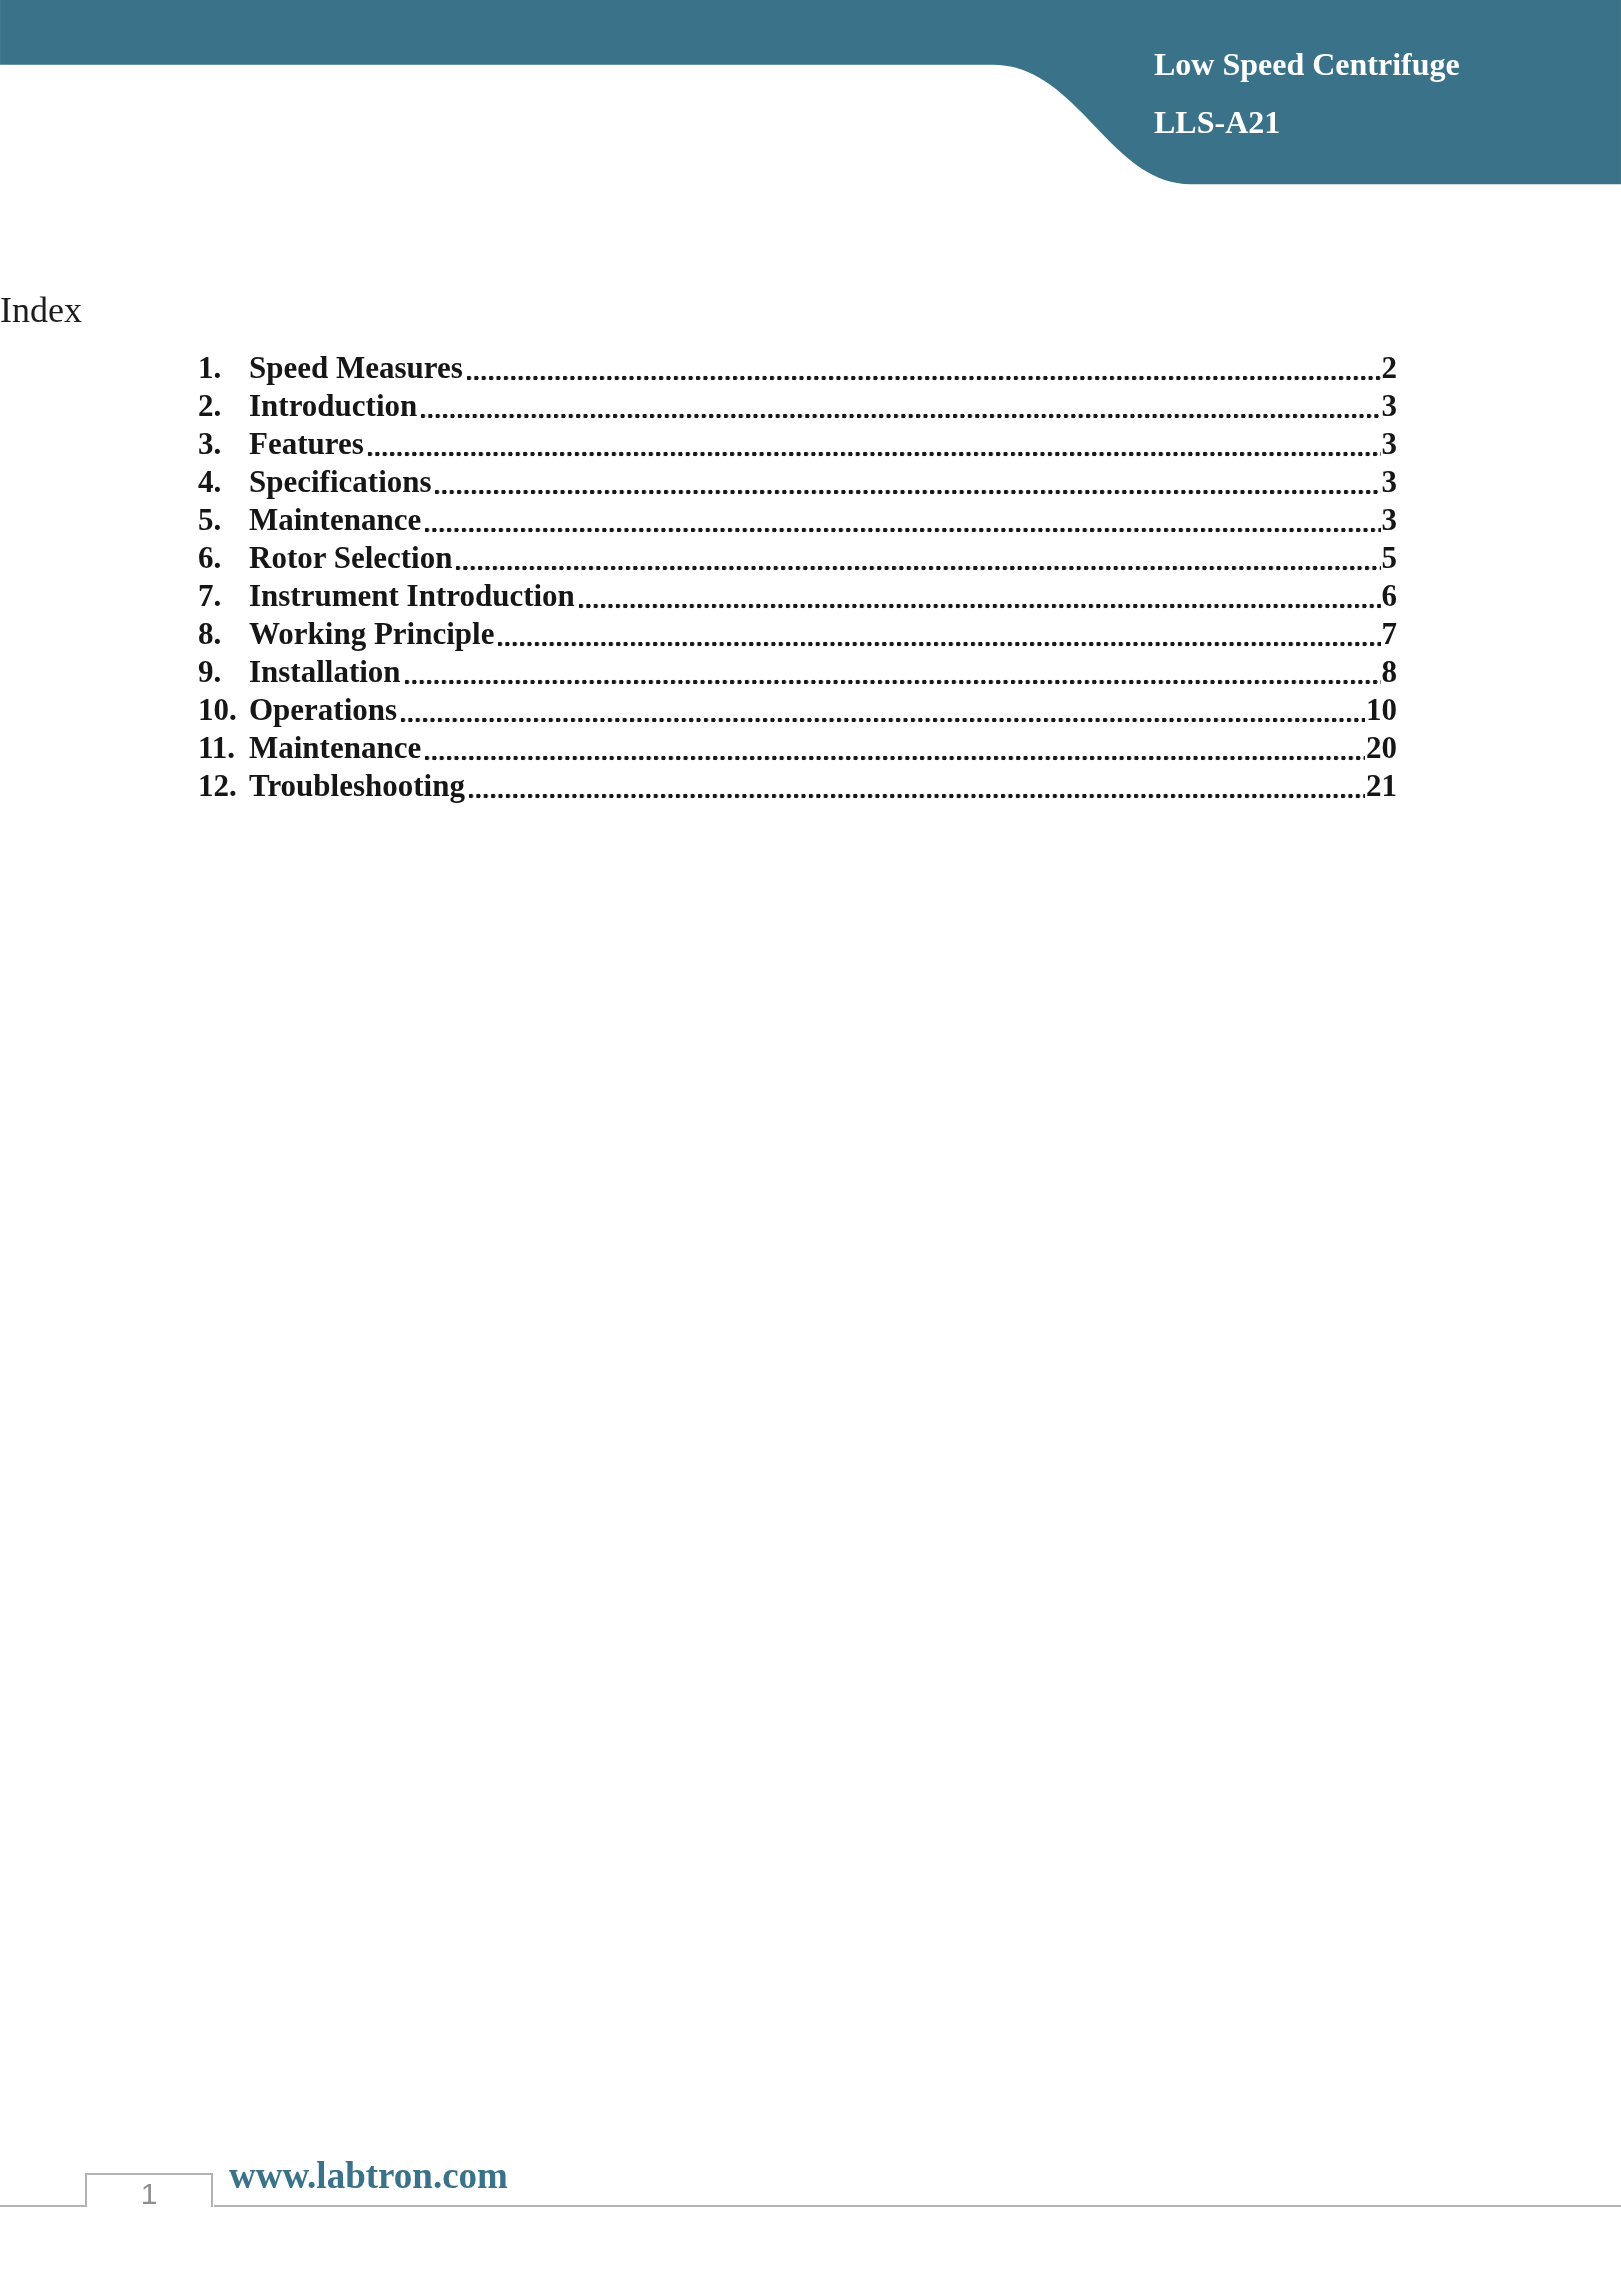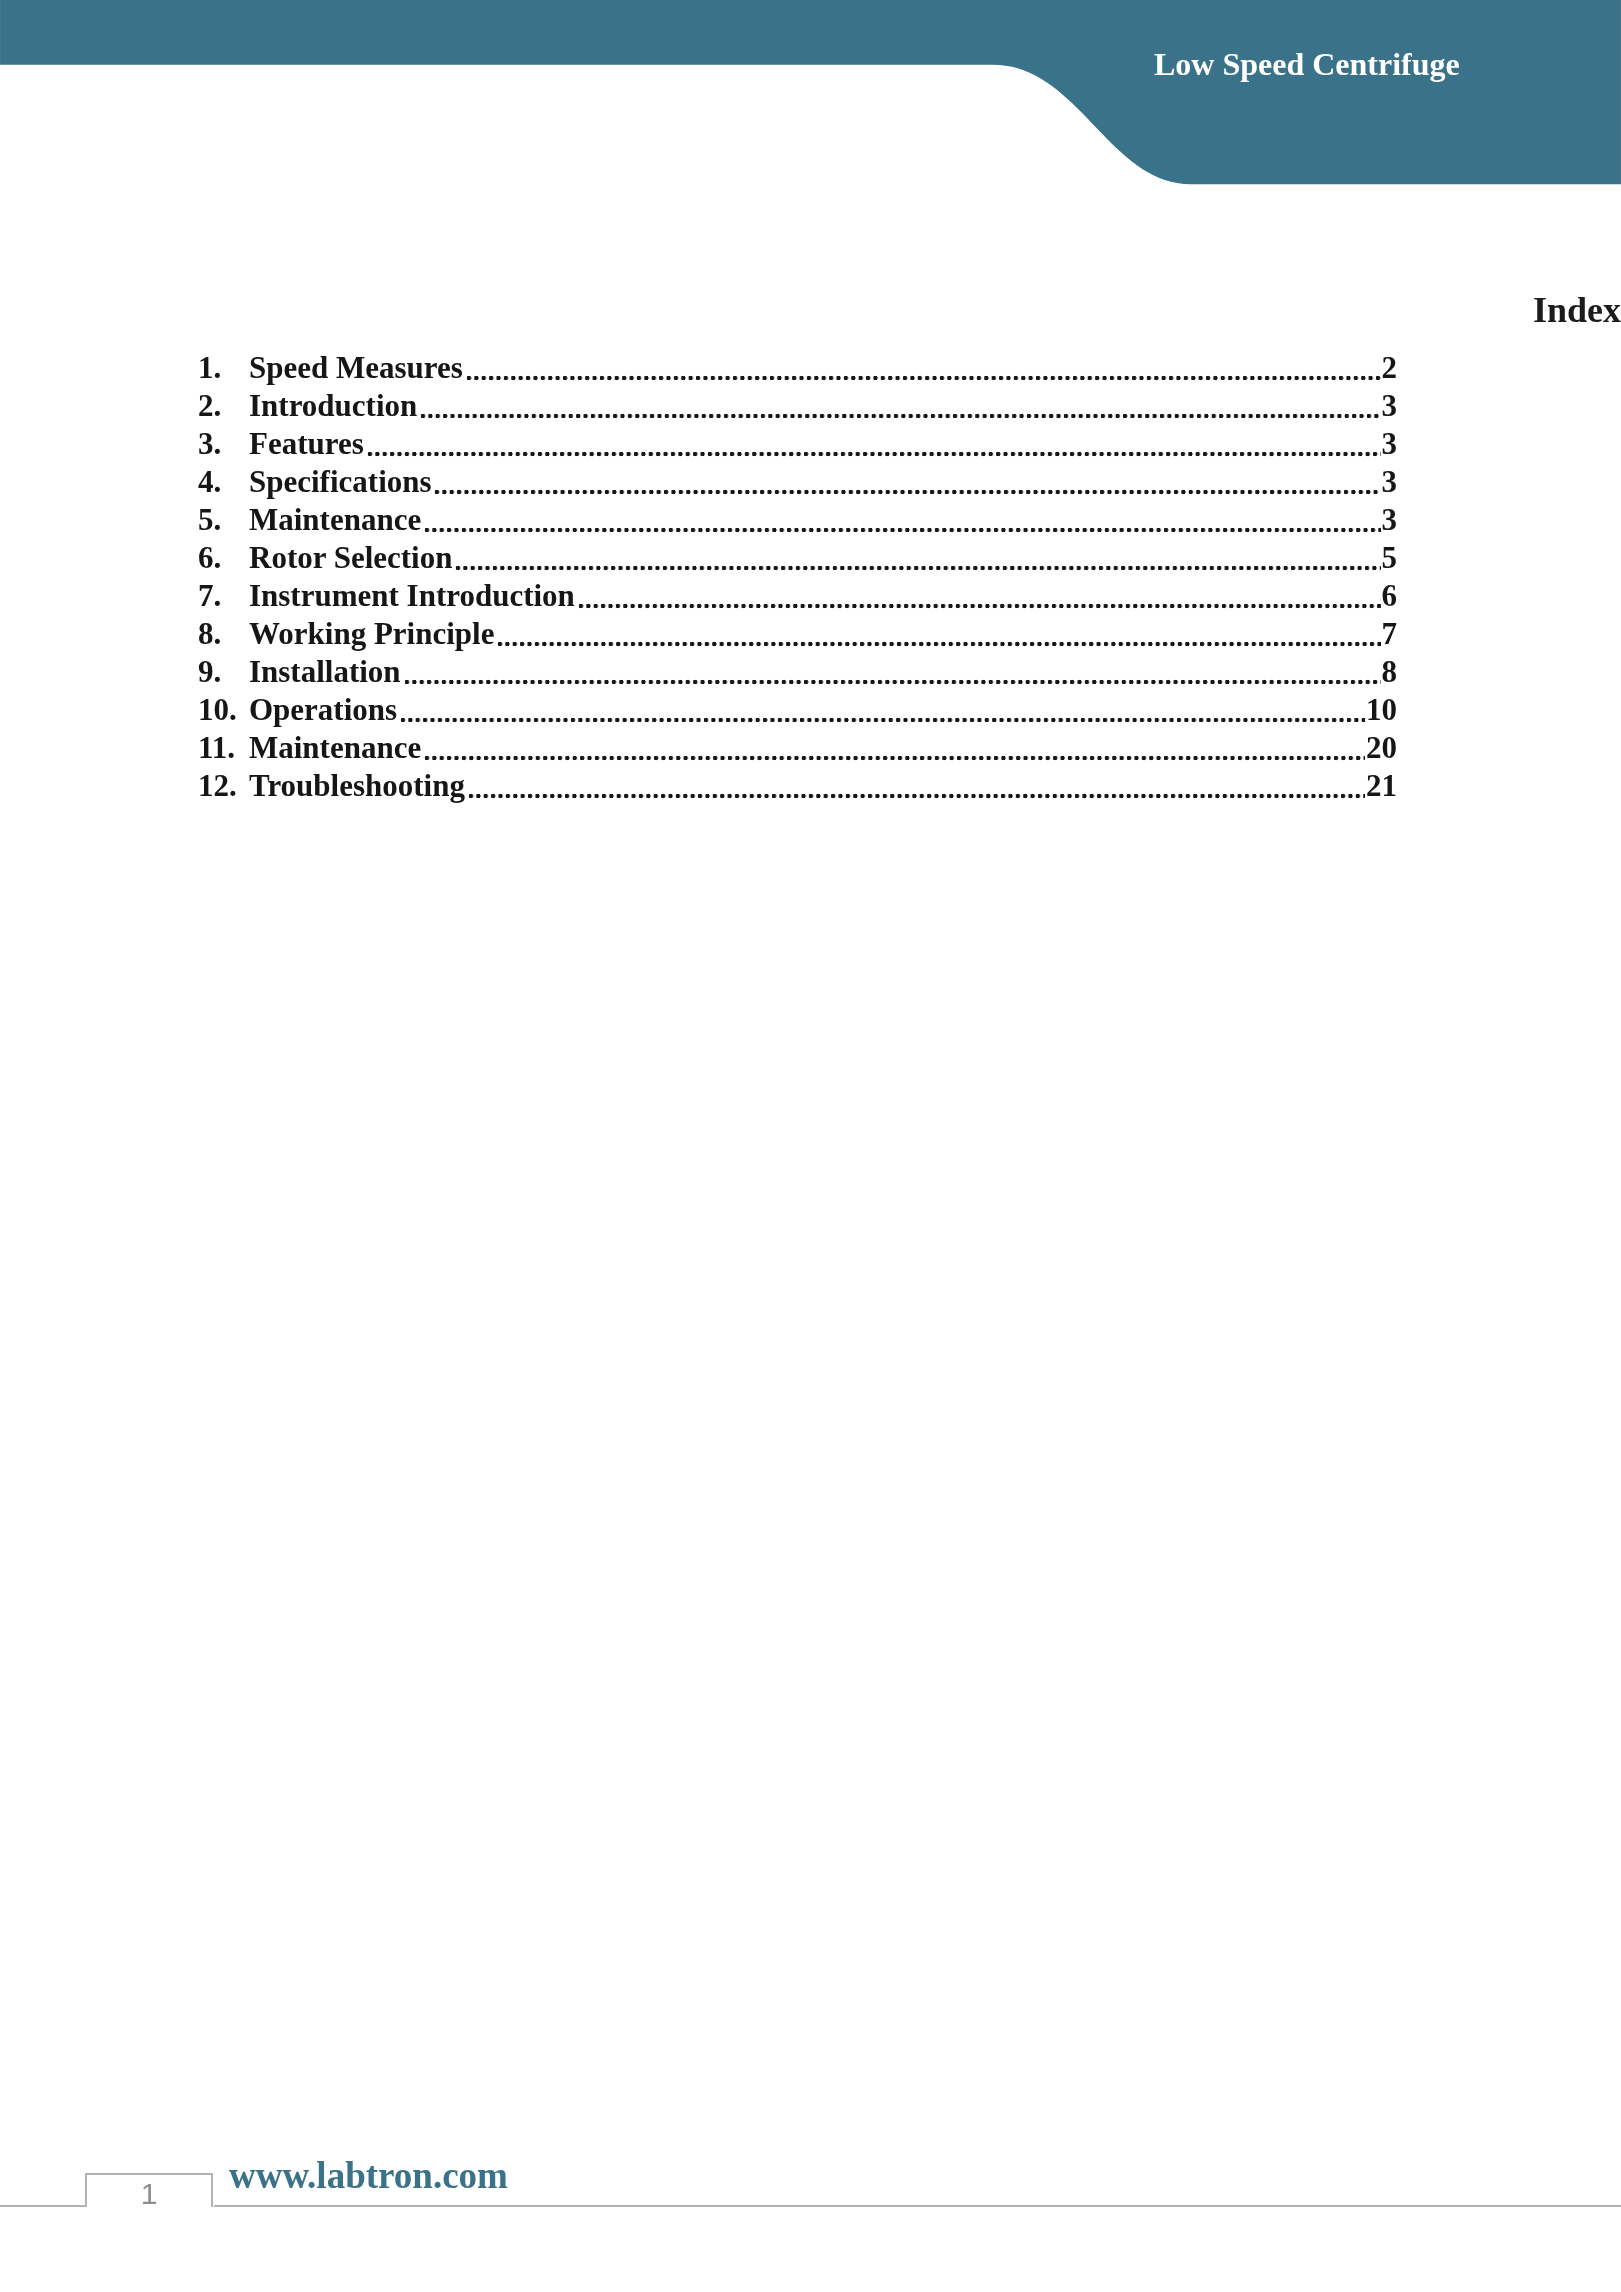--- a/index.html
+++ b/index.html
@@ -31,23 +31,23 @@
     line-height: 58px;
     white-space: nowrap;
   }
 
   
   .index-title {
     position: absolute;
     top: 289px;
     left: 0;
     width: 100%;
-    text-align: right;
+    text-align: left;
     font-size: 36px;
-    font-weight: bold;
+    font-weight: normal;
     color: #1c1c1c;
   }
 
   
   .toc {
     position: absolute;
     left: 198px;
     top: 350px;
     width: 1199px;
     list-style: none;
@@ -109,20 +109,21 @@
 <body>
 
 <div class="page">
 
   <svg class="header-svg" width="1621" height="196" viewBox="0 0 1654 200">
     <path d="M0 0 H1654 V188 H1215 C1132 188 1100 66 1013 66 H0 Z" fill="#3a7289"></path>
   </svg>
 
   <div class="header-title-block">
     <div>Low Speed Centrifuge</div>
+    <div>LLS-A21</div>
   </div>
 
   <div class="index-title">Index</div>
 
   <ol class="toc">
       <li class="toc-row">
     <span class="toc-num">1.</span>
     <span class="toc-label">Speed Measures</span>
     <span class="toc-leader"></span>
     <span class="toc-page">2</span>

